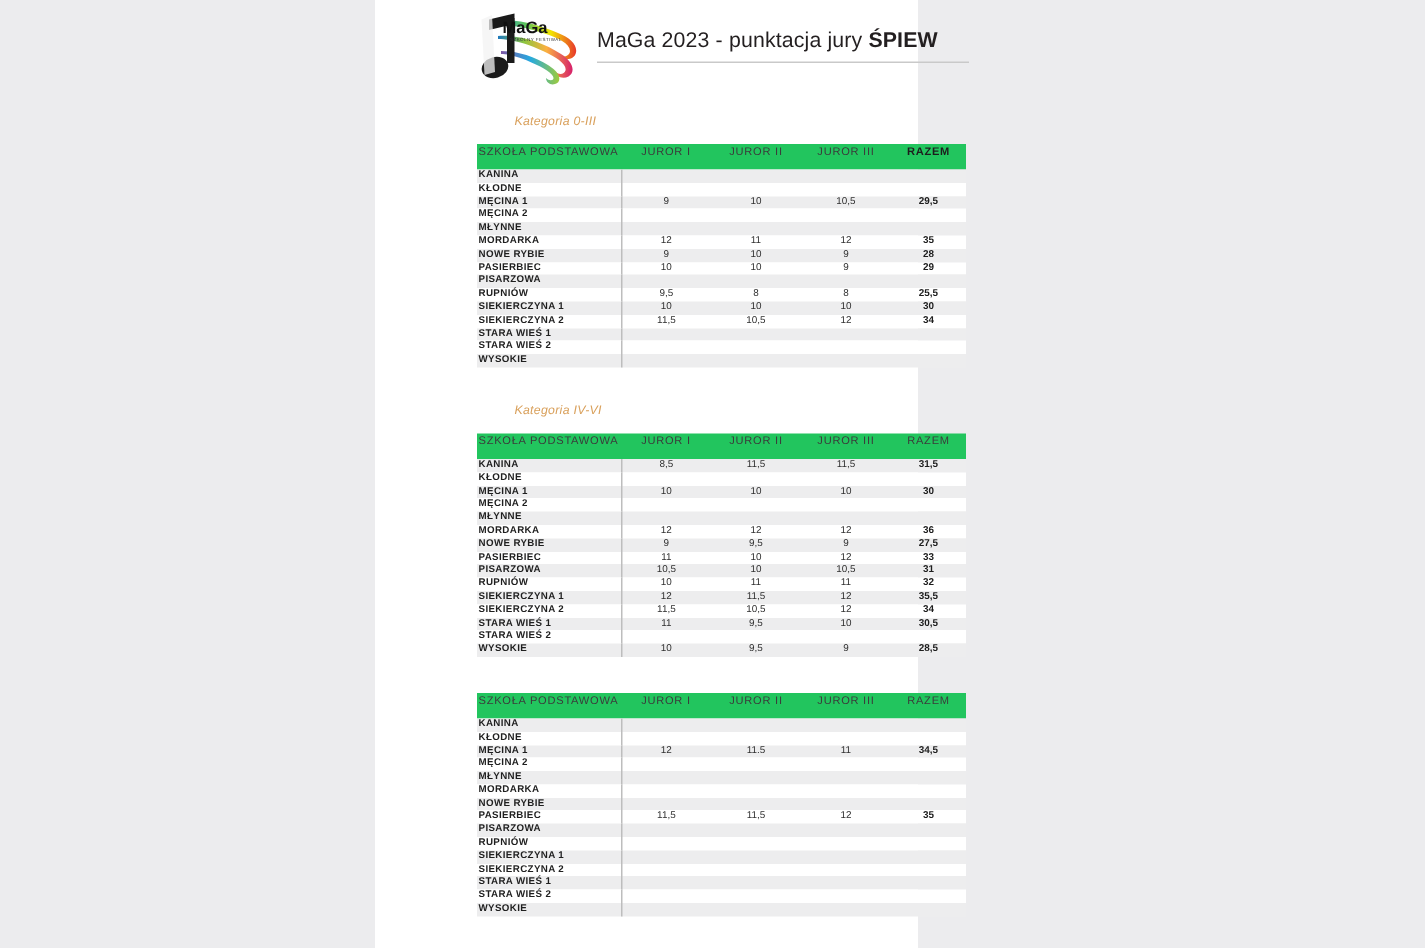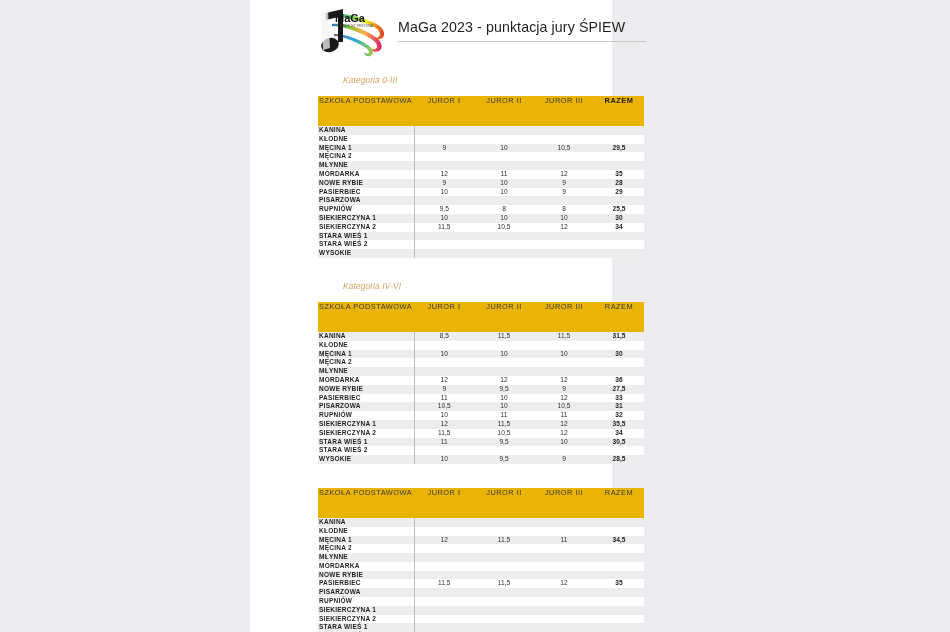--- a/index.html
+++ b/index.html
@@ -29,21 +29,21 @@
   .title-wrap{
     position:absolute;left:148px;top:20px;width:298px;
   }
   .title{
     font-size:14.2px;
     color:#231f20;
     letter-spacing:.1px;
     white-space:nowrap;
     line-height:1.1;
   }
-  .title b{font-weight:normal;}
+  .title b{font-weight:bold;}
   .title-rule{
     margin-top:5px;
     border-top:1px solid #c9c9c9;
     width:248px;
   }
   
   .section{
     margin:0 0 0 0;
     padding-left:68px;
     padding-right:56px;
@@ -66,23 +66,23 @@
   }
   table.scores col.c-school{width:96px;}
   table.scores col.c-j{width:60px;}
   table.scores col.c-sum{width:50px;}
 
   table.scores thead th{
     font-size:7.4px;
     font-weight:normal;
     color:#3b3b3b;
     letter-spacing:.5px;
-    padding:0 0 21px 0;
+    padding:0 0 8px 0;
     text-align:center;
-    background:#eab308;
+    background:#22c55e;
     vertical-align:bottom;
   }
   table.scores thead th.school{
     text-align:left;
     padding-left:1px;
   }
   table.scores thead th.sum-bold{font-weight:bold;color:#1d1d1d;}
 
   table.scores tbody td{
     font-size:6.6px;

